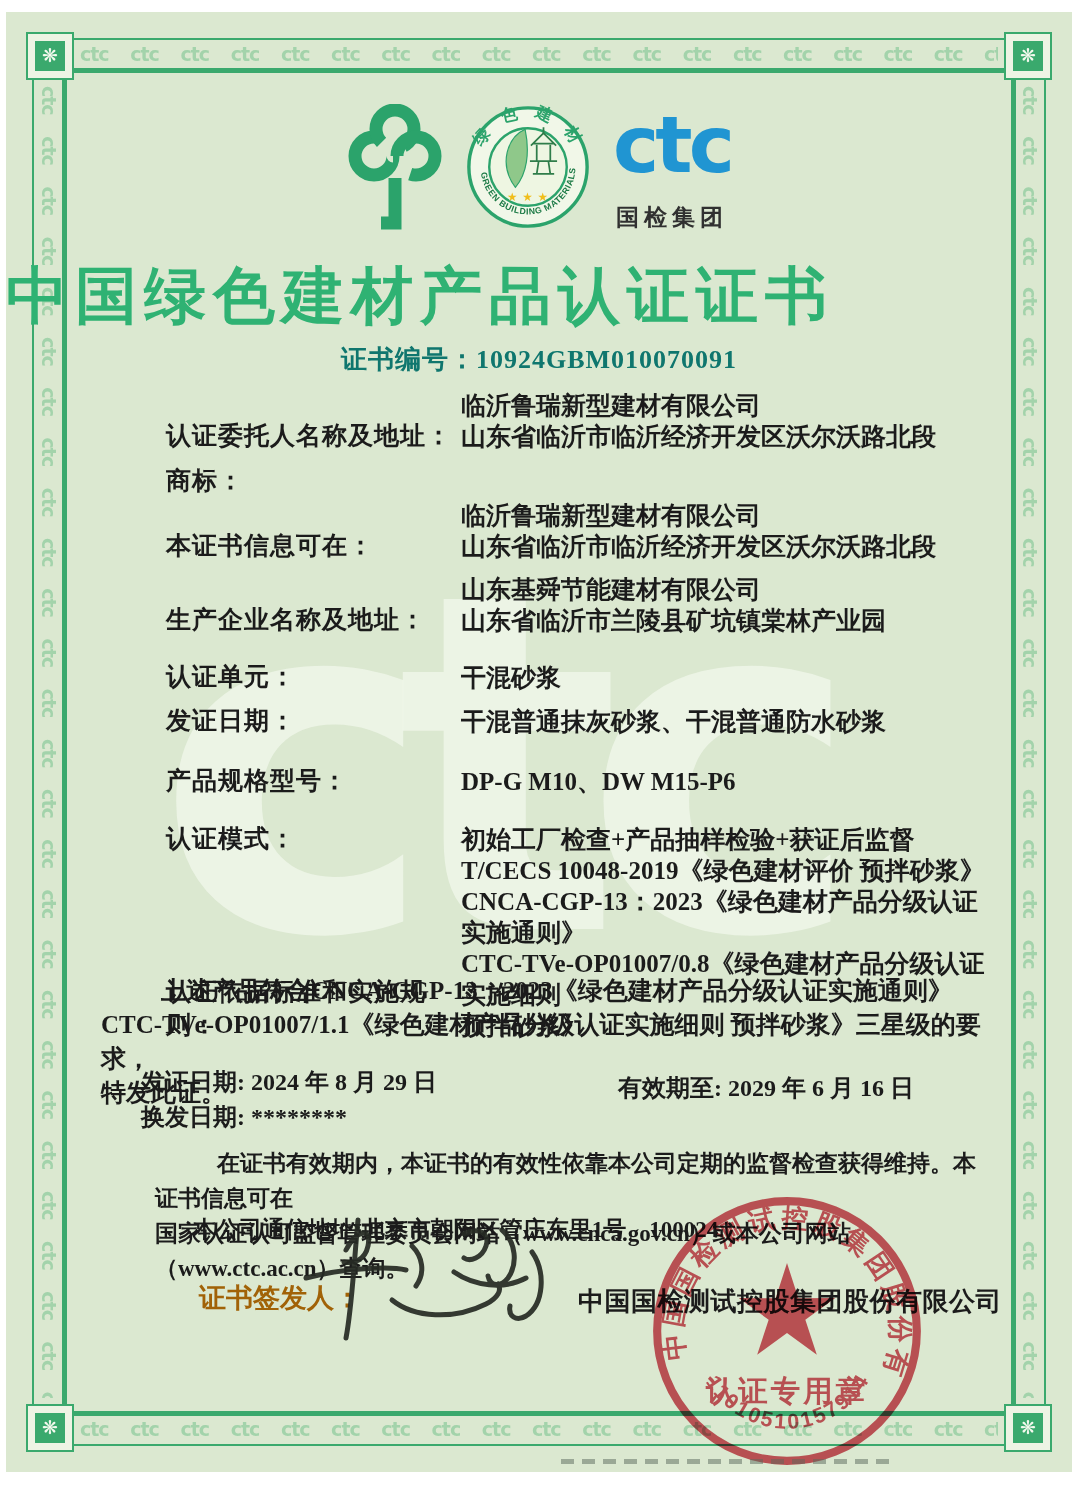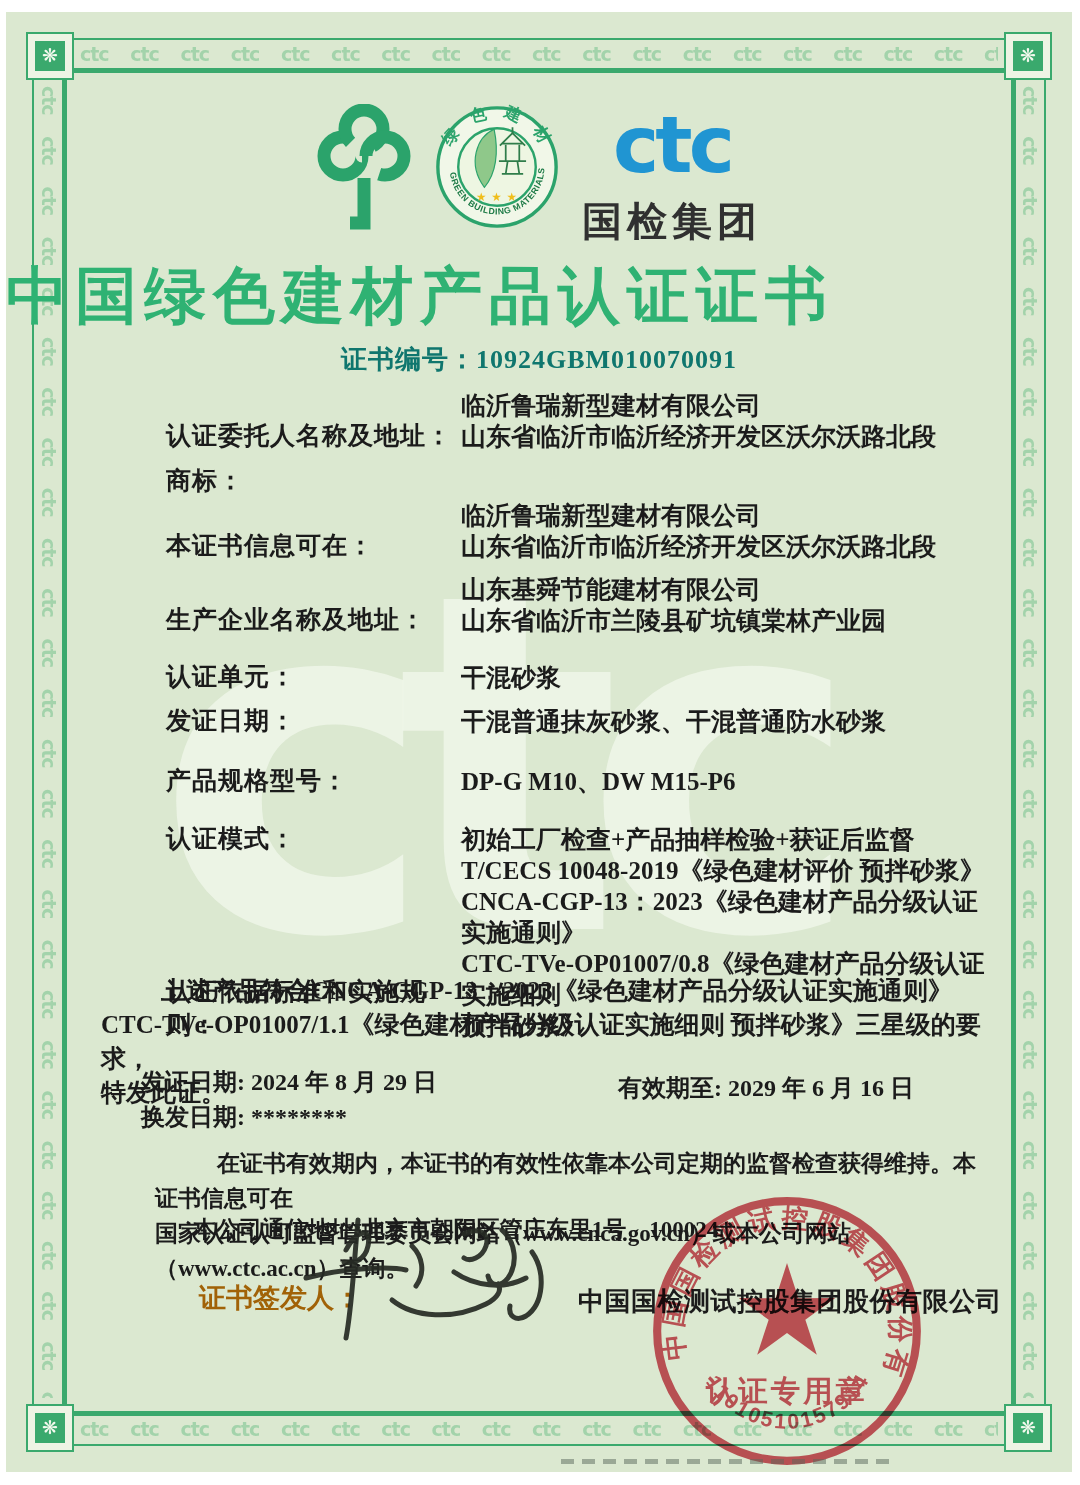--- a/index.html
+++ b/index.html
@@ -20,21 +20,21 @@
             text-align:center;font-weight:400;}
   .c-tl{top:20px;left:20px;} .c-tr{top:20px;right:20px;} .c-bl{bottom:20px;left:20px;} .c-br{bottom:20px;right:20px;}
   
   .watermark{position:absolute;left:150px;top:520px;font-family:"DejaVu Sans",sans-serif;font-weight:900;
              font-size:470px;letter-spacing:-38px;color:rgba(250,253,245,0.55);z-index:0;line-height:1;}
   
   .logos{position:absolute;left:0;top:92px;width:100%;display:flex;justify-content:center;gap:22px;z-index:2;}
   .ctc-col{display:flex;flex-direction:column;align-items:center;margin-top:8px;}
   .ctc-word{font-family:"DejaVu Sans",sans-serif;font-weight:900;font-size:78px;line-height:0.85;
             color:#2095d2;letter-spacing:-4px;}
-  .ctc-cn{font-family:Liberation Mono, monospace;font-weight:900;font-size:40px;color:#303030;letter-spacing:5px;margin-top:16px;}
+  .ctc-cn{font-family:Liberation Mono, monospace;font-weight:900;font-size:23px;color:#303030;letter-spacing:5px;margin-top:24px;}
   
   .title{position:absolute;top:242px;left:0;width:100%;text-align:left;font-weight:900;font-size:62px;
          color:#2fb273;letter-spacing:7px;z-index:2;}
   .certno{position:absolute;top:330px;left:0;width:100%;text-align:center;font-weight:700;font-size:26px;
           color:#0f766e;z-index:2;letter-spacing:1px;}
   
   .row{position:absolute;left:160px;right:70px;display:flex;z-index:2;color:#1b1b1b;align-items:flex-end;}
   .row .lbl{width:295px;flex:none;font-weight:700;font-size:25px;letter-spacing:1px;}
   .row .val{font-weight:700;font-size:25px;line-height:31px;}
   .para{position:absolute;left:95px;width:895px;font-weight:700;font-size:25px;line-height:34px;

